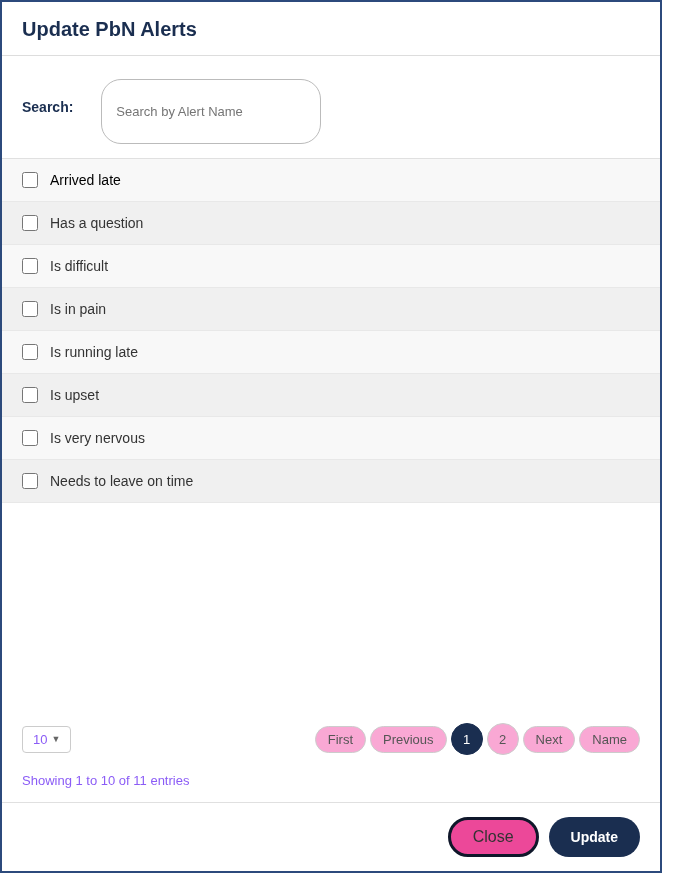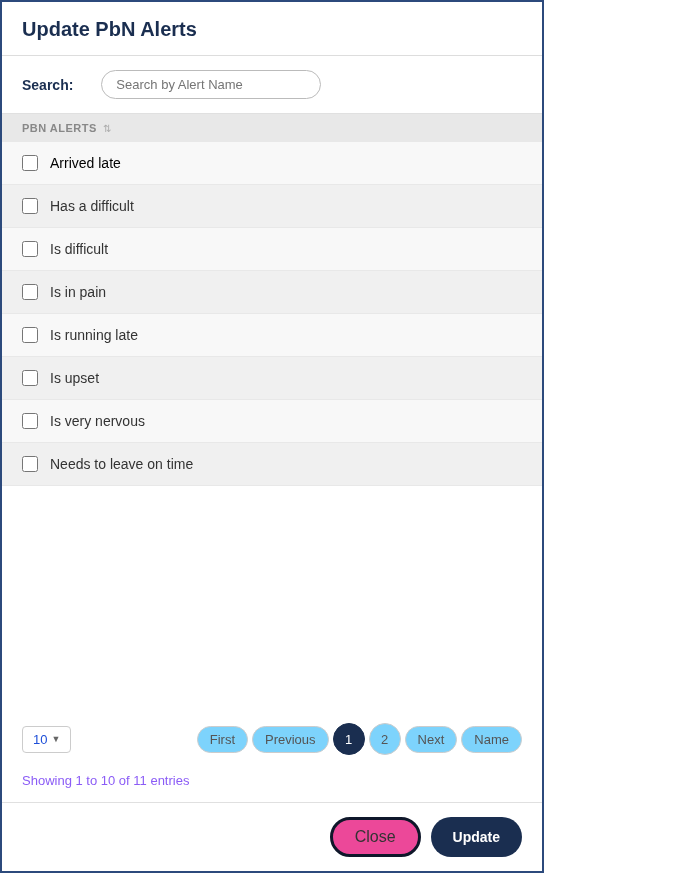--- a/index.html
+++ b/index.html
@@ -3,21 +3,21 @@
   <meta charset="utf-8">
   <style>
     * { box-sizing: border-box; margin: 0; padding: 0; }
     body {
       font-family: -apple-system, BlinkMacSystemFont, 'Segoe UI', Arial, sans-serif;
       font-size: 14px;
       background: #fff;
       color: #333;
     }
     .modal {
-      width: 544px;
+      width: 662px;
       min-height: 873px;
       border: 2px solid #2c4a7c;
       background: #fff;
       display: flex;
       flex-direction: column;
     }
     .modal-header {
       padding: 16px 20px 14px;
       border-bottom: 1px solid #ddd;
     }
@@ -34,25 +34,26 @@
     }
     .search-label {
       font-weight: 600;
       color: #1a2e50;
       margin-right: 28px;
       font-size: 14px;
     }
     .search-input {
       border: 1px solid #bbb;
       border-radius: 20px;
-      padding: 6px 14px;
+      padding: 24px 14px;
       font-size: 13px;
       color: #000000;
       width: 220px;
       outline: none;
+      margin-top: 9px;
     }
     .table-header {
       background: #e8e8e8;
       padding: 8px 20px;
       display: flex;
       align-items: center;
       gap: 6px;
     }
     .table-header-text {
       font-size: 11px;
@@ -103,35 +104,35 @@
     .page-size-btn {
       border: 1px solid #ccc;
       background: #fff;
       border-radius: 4px;
       padding: 5px 10px;
       font-size: 13px;
       cursor: pointer;
       display: flex;
       align-items: center;
       gap: 4px;
-      color: #1d4ed8;
+      color: #8b5cf6;
     }
     .page-size-btn::after {
       content: '▼';
       font-size: 9px;
       color: #666;
     }
     .pagination-controls {
       display: flex;
       align-items: center;
       gap: 4px;
     }
     .page-btn {
       border: 1px solid #ccc;
-      background: #7dd3fc;
+      background: #f9a8d4;
       border-radius: 20px;
       padding: 5px 12px;
       font-size: 13px;
       cursor: pointer;
       color: #555;
     }
     .page-btn.active {
       background: #1a2e50;
       color: #fff;
       border-color: #1a2e50;
@@ -190,33 +191,29 @@
 <div class="modal">
   <div class="modal-header">
     <h2 class="modal-title">Update PbN Alerts</h2>
   </div>
 
   <div class="search-row">
     <span class="search-label">Search:</span>
     <input class="search-input" type="text" placeholder="Search by Alert Name" style="">
   </div>
 
-  <div class="table-header">
-    <span class="table-header-text">PBN ALERTS</span>
-    <span class="sort-arrows">⇅</span>
-  </div>
 
   <div class="alert-list" id="alert-list">
   <div class="alert-row">
         <input type="checkbox" class="alert-checkbox" style="">
         <span class="alert-name highlight">Arrived late</span>
       </div>
       <div class="alert-row">
         <input type="checkbox" class="alert-checkbox" style="">
-        <span class="alert-name">Has a difficult</span>
+        <span class="alert-name">Has a question</span>
       </div>
       <div class="alert-row">
         <input type="checkbox" class="alert-checkbox" style="">
         <span class="alert-name">Is difficult</span>
       </div>
       <div class="alert-row">
         <input type="checkbox" class="alert-checkbox" style="">
         <span class="alert-name">Is in pain</span>
       </div>
       <div class="alert-row">

